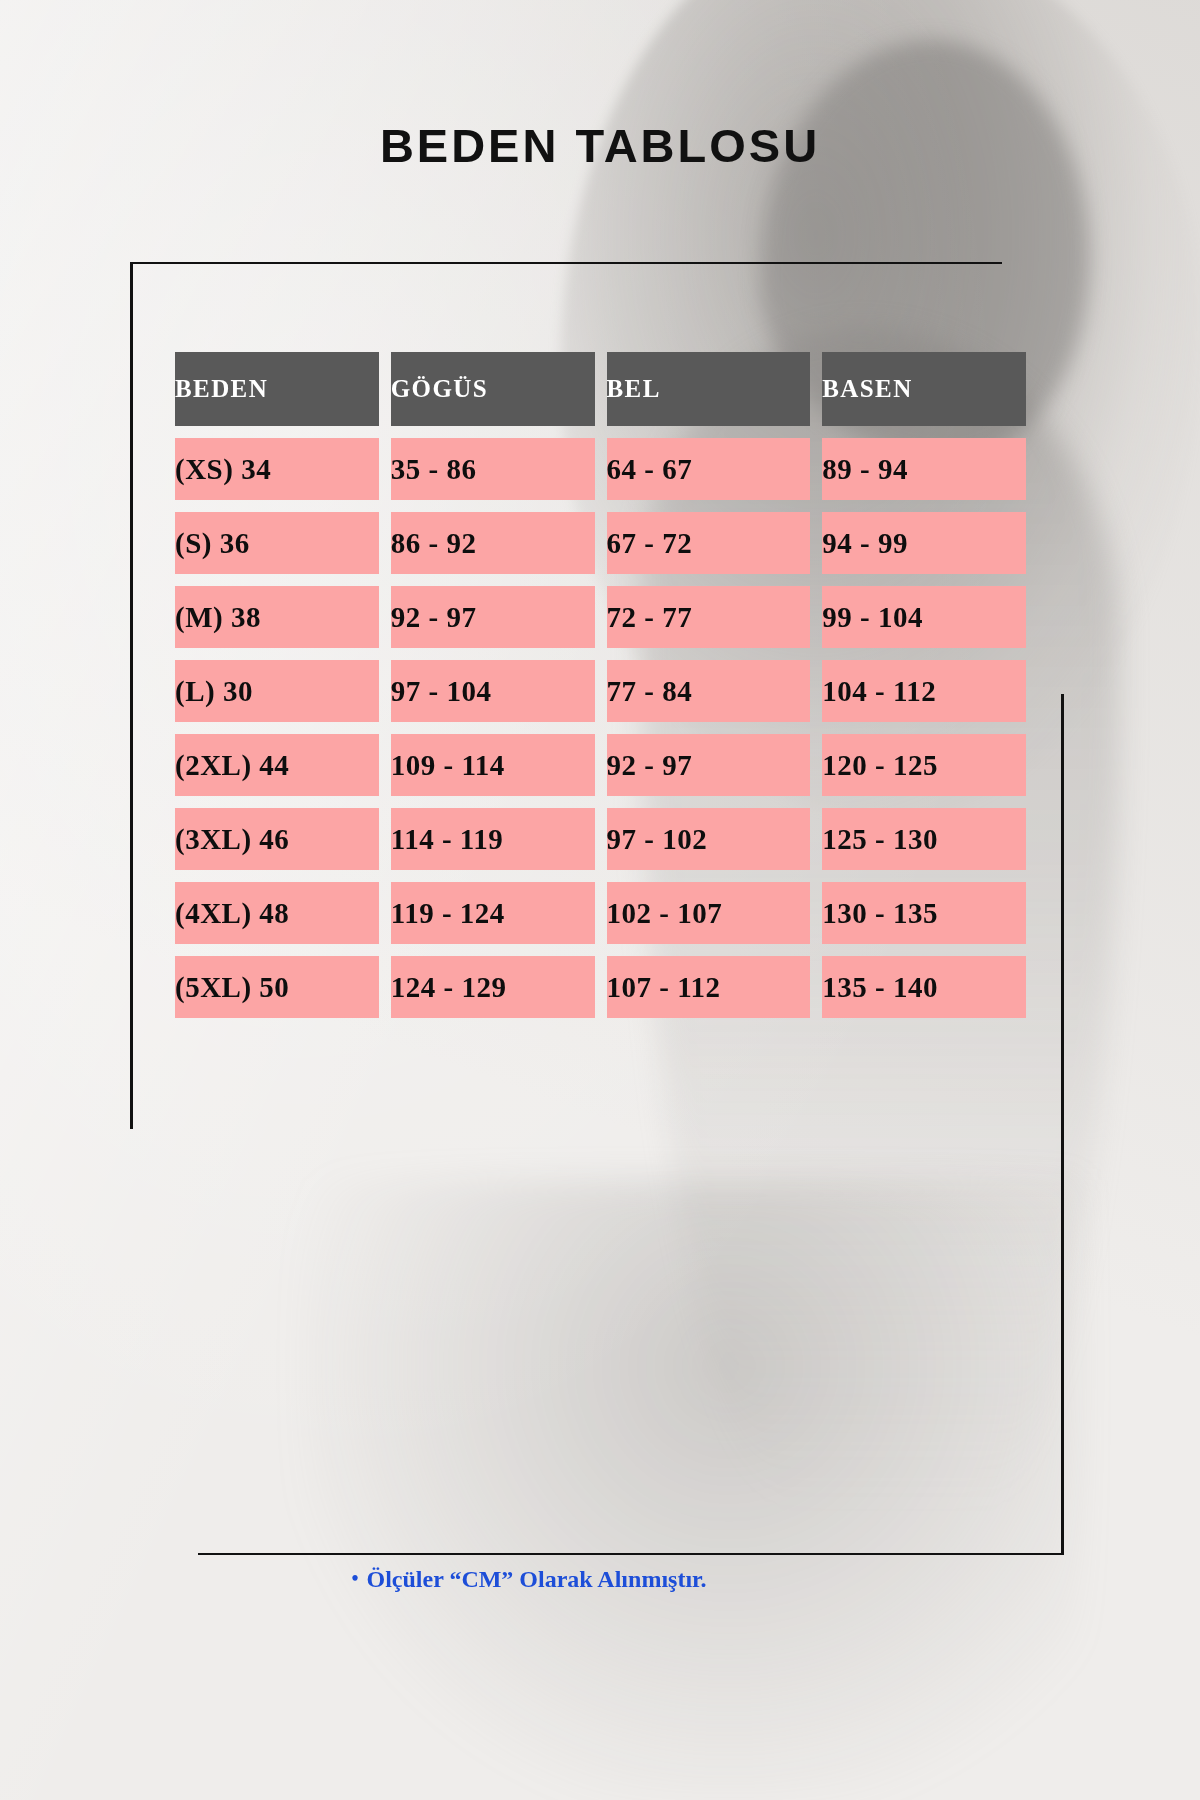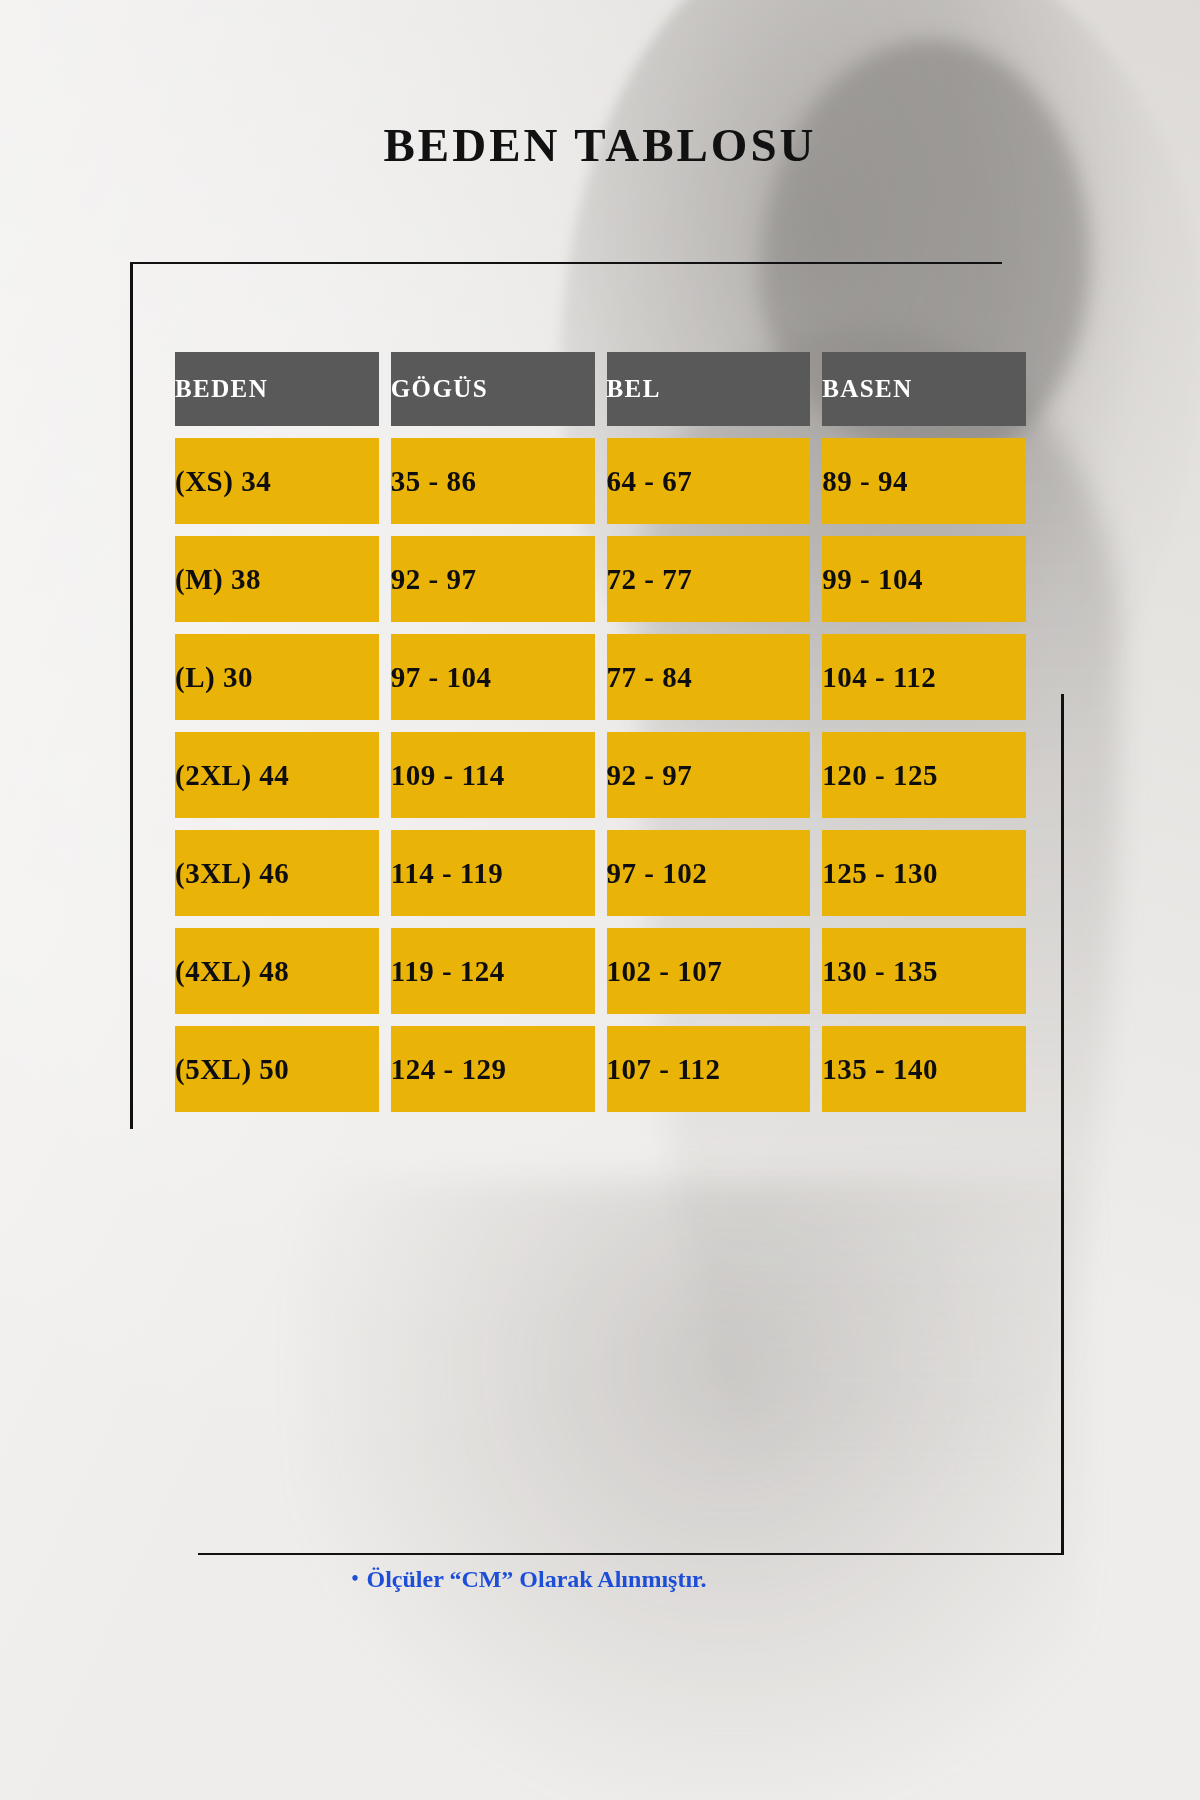--- a/index.html
+++ b/index.html
@@ -82,21 +82,21 @@
     width: 1200px;
     height: 1800px;
   }
 
   #title {
     position: absolute;
     top: 118px;
     left: 0;
     width: 1200px;
     text-align: center;
-    font-family: Liberation Serif, serif;
+    font-family: Liberation Sans, sans-serif;
     font-weight: 700;
     font-size: 47px;
     letter-spacing: 3px;
     color: #111111;
   }
 
   
   .bracket {
     position: absolute;
     pointer-events: none;
@@ -148,22 +148,22 @@
   #size-table th {
     height: 74px;
     background: #595959;
     color: #ffffff;
     font-family: "Liberation Serif", serif;
     font-weight: 700;
     font-size: 25px;
     letter-spacing: 1.4px;
   }
   #size-table td {
-    height: 86px;
-    background: #eab308;
+    height: 62px;
+    background: #fca5a5;
     color: #0e0e0e;
     font-family: "Liberation Serif", serif;
     font-weight: 700;
     font-size: 29px;
     letter-spacing: 0.5px;
   }
 
   #footnote {
     position: absolute;
     top: 1566px;
@@ -217,20 +217,26 @@
         </tr>
       </thead>
       <tbody>
         <tr>
           <td>(XS) 34</td>
           <td>35 - 86</td>
           <td>64 - 67</td>
           <td>89 - 94</td>
         </tr>
         <tr>
+          <td>(S) 36</td>
+          <td>86 - 92</td>
+          <td>67 - 72</td>
+          <td>94 - 99</td>
+        </tr>
+        <tr>
           <td>(M) 38</td>
           <td>92 - 97</td>
           <td>72 - 77</td>
           <td>99 - 104</td>
         </tr>
         <tr>
           <td>(L) 30</td>
           <td>97 - 104</td>
           <td>77 - 84</td>
           <td>104 - 112</td>

